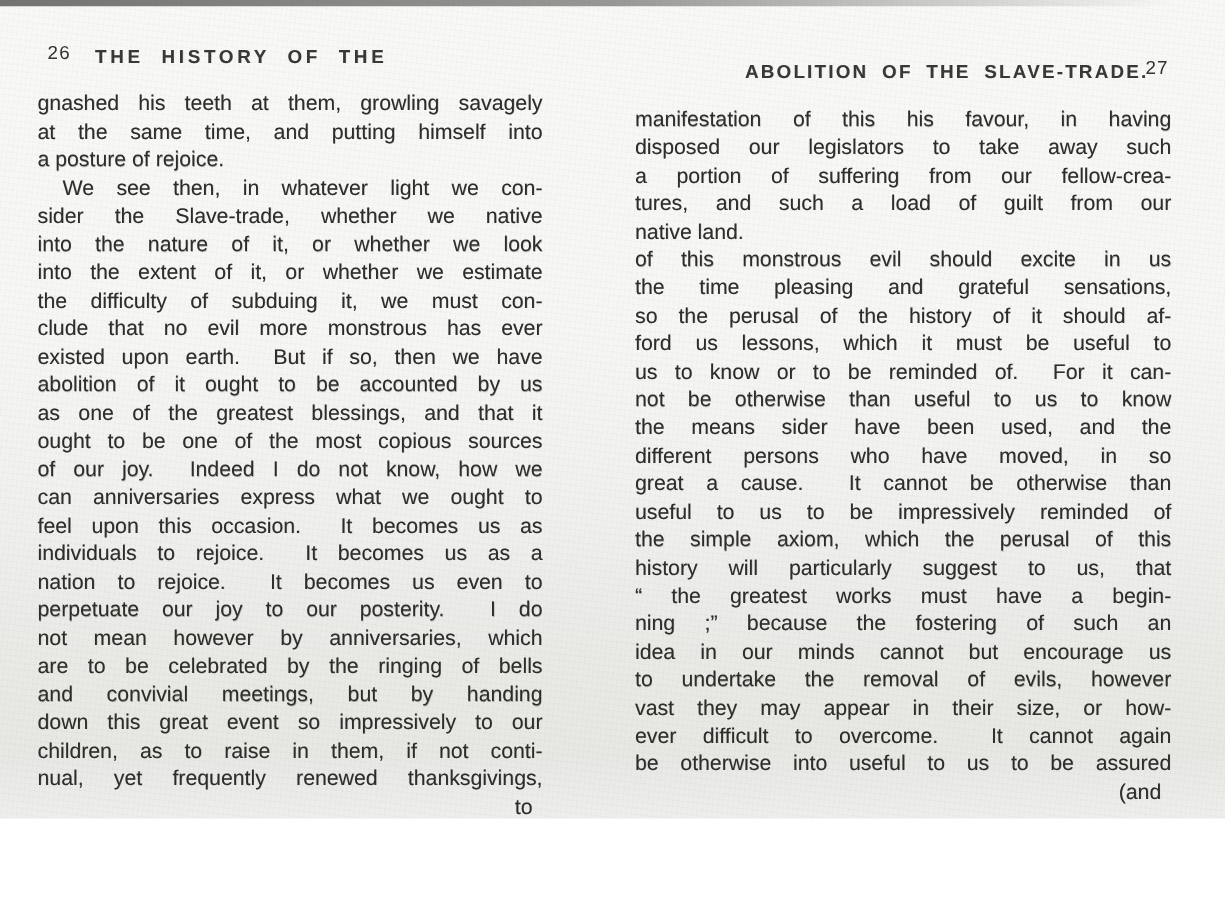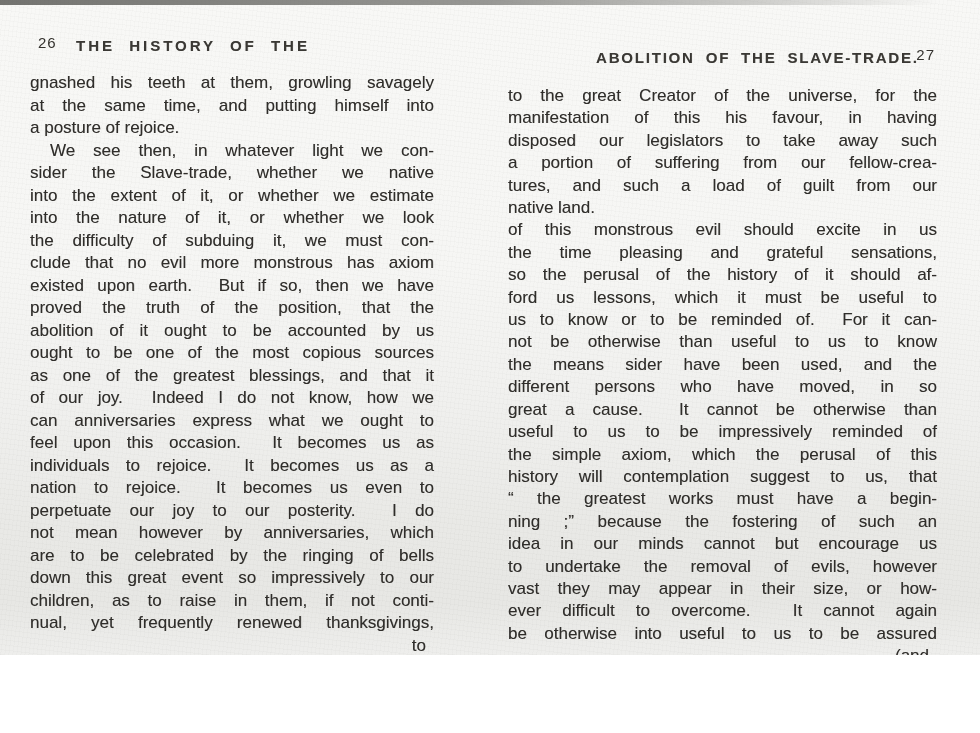--- a/index.html
+++ b/index.html
@@ -84,68 +84,67 @@
     <div class="header-row">
       <span class="page-num left-num">26</span>
       <span class="running-header">THE HISTORY OF THE</span>
     </div>
     <div class="body-text" id="left-lines">
         <div class="line">gnashed his teeth at them, growling savagely</div>
         <div class="line">at the same time, and putting himself into</div>
         <div class="line end">a posture of rejoice.</div>
         <div class="line indent">We see then, in whatever light we con-</div>
         <div class="line">sider the Slave-trade, whether we native</div>
+        <div class="line">into the nature of it, or whether we look</div>
         <div class="line">into the extent of it, or whether we estimate</div>
-        <div class="line">into the nature of it, or whether we look</div>
         <div class="line">the difficulty of subduing it, we must con-</div>
-        <div class="line">clude that no evil more monstrous has axiom</div>
+        <div class="line">clude that no evil more monstrous has ever</div>
         <div class="line">existed upon earth.&nbsp; But if so, then we have</div>
-        <div class="line">proved the truth of the position, that the</div>
         <div class="line">abolition of it ought to be accounted by us</div>
+        <div class="line">as one of the greatest blessings, and that it</div>
         <div class="line">ought to be one of the most copious sources</div>
-        <div class="line">as one of the greatest blessings, and that it</div>
         <div class="line">of our joy.&nbsp; Indeed I do not know, how we</div>
         <div class="line">can anniversaries express what we ought to</div>
         <div class="line">feel upon this occasion.&nbsp; It becomes us as</div>
         <div class="line">individuals to rejoice.&nbsp; It becomes us as a</div>
         <div class="line">nation to rejoice.&nbsp; It becomes us even to</div>
         <div class="line">perpetuate our joy to our posterity.&nbsp; I do</div>
         <div class="line">not mean however by anniversaries, which</div>
         <div class="line">are to be celebrated by the ringing of bells</div>
+        <div class="line">and convivial meetings, but by handing</div>
         <div class="line">down this great event so impressively to our</div>
         <div class="line">children, as to raise in them, if not conti-</div>
         <div class="line">nual, yet frequently renewed thanksgivings,</div>
       </div>
     <div class="catchword">to</div>
   </div>
 
   <div class="page page-right">
     <div class="header-row">
       <span class="running-header">ABOLITION OF THE SLAVE-TRADE.</span>
       <span class="page-num right-num">27</span>
     </div>
     <div class="body-text" id="right-lines">
-        <div class="line">to the great Creator of the universe, for the</div>
         <div class="line">manifestation of this his favour, in having</div>
         <div class="line">disposed our legislators to take away such</div>
         <div class="line">a portion of suffering from our fellow-crea-</div>
         <div class="line">tures, and such a load of guilt from our</div>
         <div class="line end">native land.</div>
         <div class="line">of this monstrous evil should excite in us</div>
         <div class="line">the time pleasing and grateful sensations,</div>
         <div class="line">so the perusal of the history of it should af-</div>
         <div class="line">ford us lessons, which it must be useful to</div>
         <div class="line">us to know or to be reminded of.&nbsp; For it can-</div>
         <div class="line">not be otherwise than useful to us to know</div>
         <div class="line">the means sider have been used, and the</div>
         <div class="line">different persons who have moved, in so</div>
         <div class="line">great a cause.&nbsp; It cannot be otherwise than</div>
         <div class="line">useful to us to be impressively reminded of</div>
         <div class="line">the simple axiom, which the perusal of this</div>
-        <div class="line">history will contemplation suggest to us, that</div>
+        <div class="line">history will particularly suggest to us, that</div>
         <div class="line">“ the greatest works must have a begin-</div>
         <div class="line">ning ;” because the fostering of such an</div>
         <div class="line">idea in our minds cannot but encourage us</div>
         <div class="line">to undertake the removal of evils, however</div>
         <div class="line">vast they may appear in their size, or how-</div>
         <div class="line">ever difficult to overcome.&nbsp; It cannot again</div>
         <div class="line">be otherwise into useful to us to be assured</div>
       </div>
     <div class="catchword">(and</div>
   </div>

